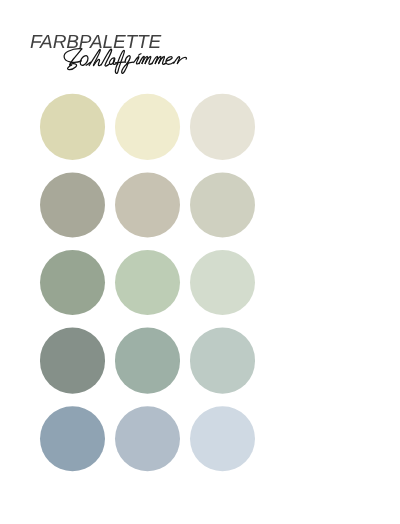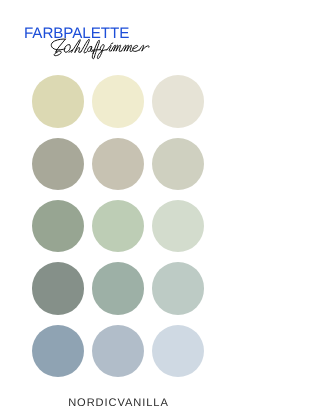--- a/index.html
+++ b/index.html
@@ -24,21 +24,21 @@
 
   .footer{position:absolute;left:0px;right:0;top:398.3px;will-change:transform;transform:translateZ(0);text-align:center;
           font-size:11.1px;line-height:1;letter-spacing:0.92px;text-indent:0.92px;color:#2b2b2b;
           white-space:nowrap;}
 </style>
 </head>
 <body style="background: rgb(255, 255, 255);">
 
 <div class="board">
 
-  <div class="hdr-title" style="color: #1d4ed8;">FARBPALETTE</div>
+  <div class="hdr-title" style="color: #404040; font-style: italic;">FARBPALETTE</div>
 
   <div class="hdr-script" title="Schlafzimmer">
     <svg viewBox="0 0 236 70" xmlns="http://www.w3.org/2000/svg" aria-hidden="true">
       <g fill="none" stroke="#141414" stroke-width="1.0" stroke-linecap="round" stroke-linejoin="round">
 
         <path d="M65.4 39.1 C62.6 38.8 57.8 39.5 54.6 41.0 C52.1 42.2 51.1 43.8 51.3 45.6 C51.5 47.4 53.3 48.9 55.9 49.5 C59.0 50.2 62.9 49.7 65.1 48.7"></path>
         <path d="M65.4 39.1 C63.8 41.3 60.8 44.6 58.9 47.0 C57.1 49.3 56.0 50.9 55.8 51.9"></path>
         <path d="M55.8 51.9 C56.8 51.2 58.7 50.8 60.1 51.1 C61.5 51.5 61.7 52.5 60.5 53.6 C59.1 54.9 56.6 55.8 55.2 55.7 C53.9 55.6 53.7 54.8 54.7 53.8 C55.4 53.1 56.4 52.5 57.3 52.2"></path>
 
         <path d="M69.58 44.75 C70.69 45.45 70.61 47.82 69.42 49.72 C68.23 51.63 66.13 52.74 65.02 52.05 C63.91 51.35 63.99 48.98 65.18 47.08 C66.37 45.17 68.47 44.06 69.58 44.75"></path>
@@ -99,15 +99,14 @@
         <div class="dot" title="#9db0a6" style="background: rgb(157, 176, 166);"></div>
         <div class="dot" title="#bdcbc5" style="background: rgb(189, 203, 197);"></div>
       </div>
       <div class="swatch-row">
         <div class="dot" title="#8fa3b3" style="background: rgb(143, 163, 179);"></div>
         <div class="dot" title="#b1bdc9" style="background: rgb(177, 189, 201);"></div>
         <div class="dot" title="#cfd9e3" style="background: rgb(207, 217, 227);"></div>
       </div>
     </div>
 
-  <div class="footer" style="color: rgb(43, 43, 43);">NORDICVANILLA</div>
 
 </div>
 
 </body></html>

